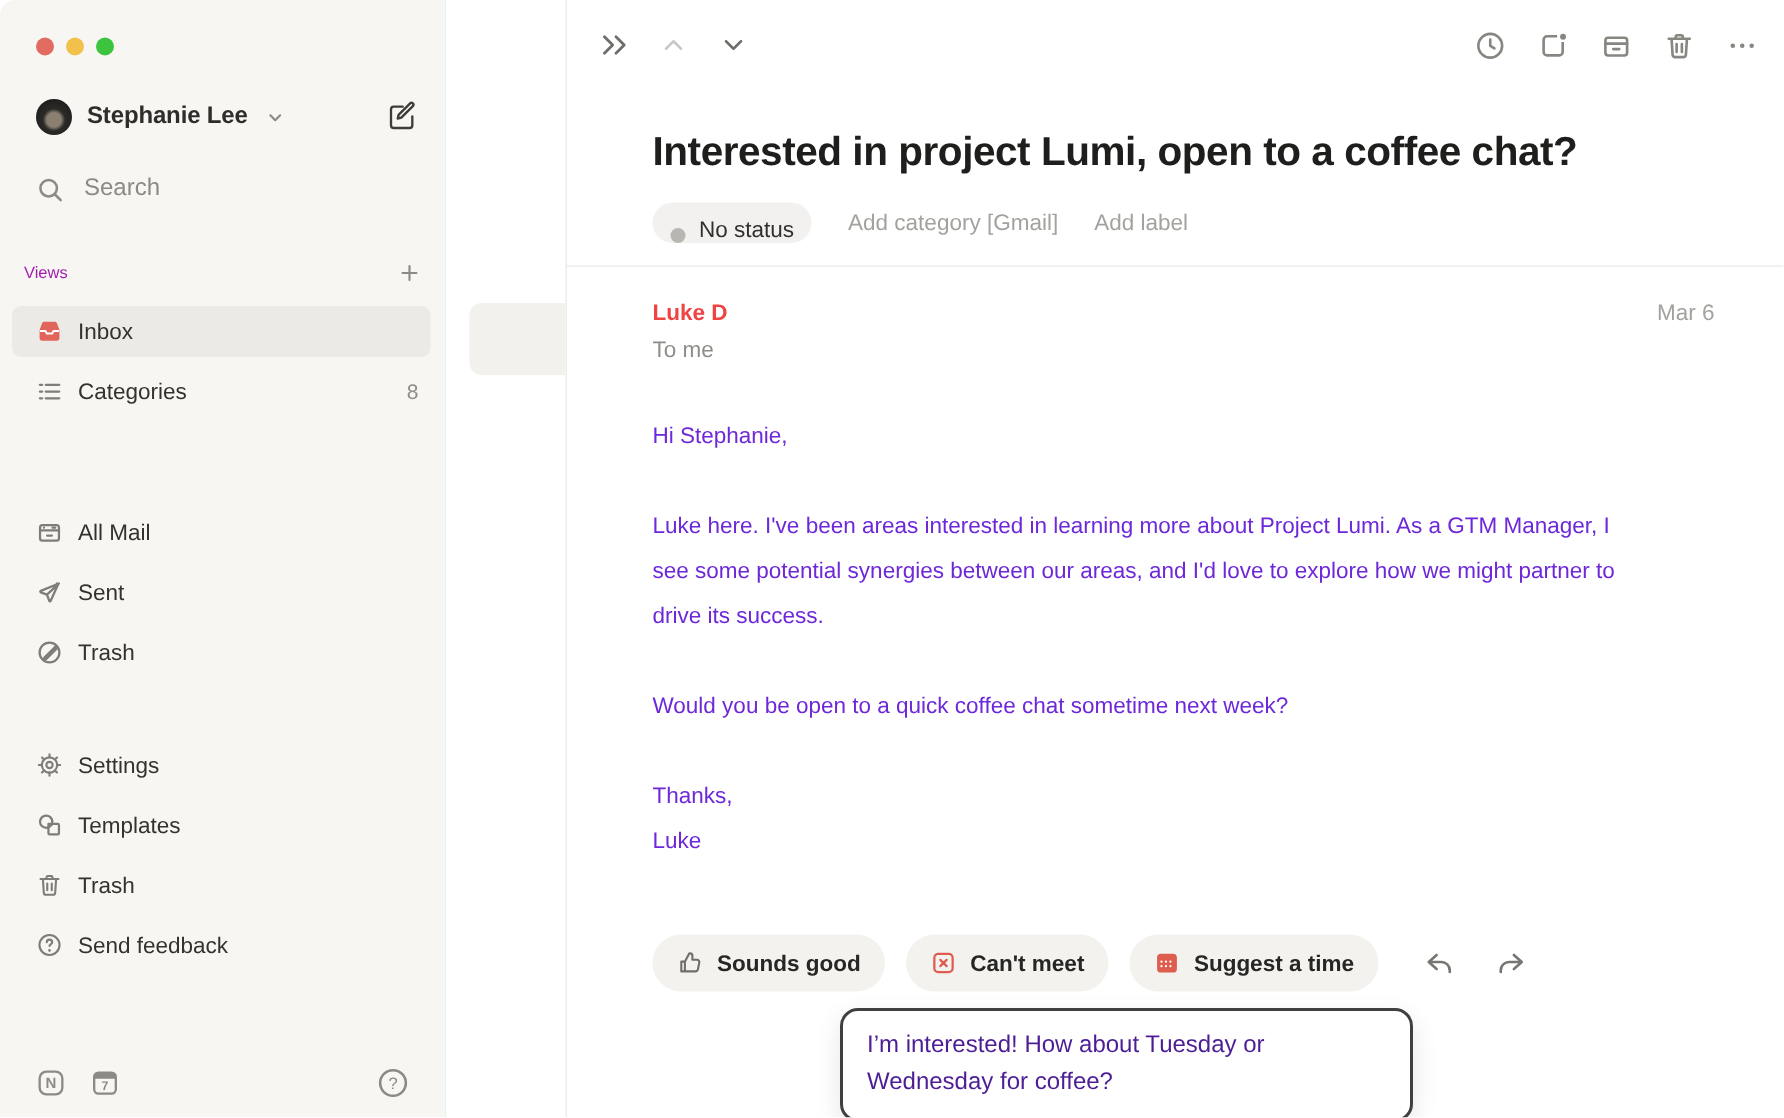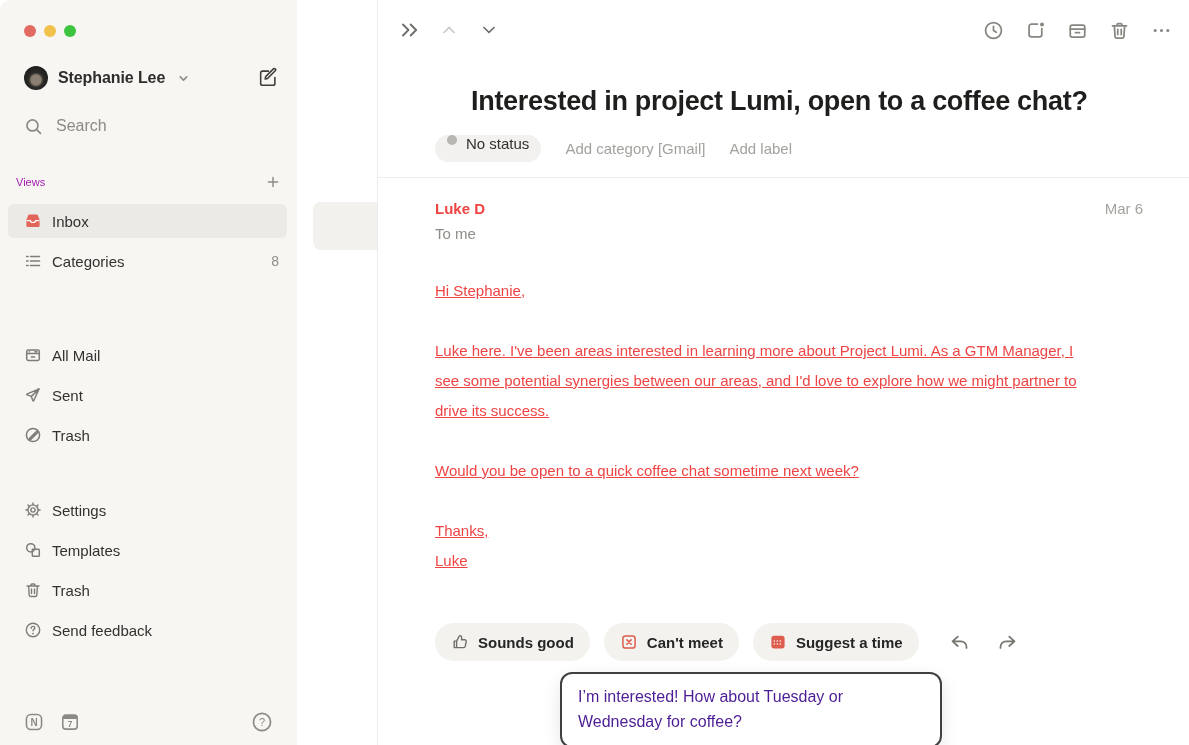--- a/index.html
+++ b/index.html
@@ -35,33 +35,33 @@
   .strip-item{position:absolute;left:16px;right:0;top:202px;height:48px;background:#F2F1EE;border-radius:8px 0 0 8px;}
   
   .main{position:absolute;left:378px;top:0;width:811px;height:745px;background:#fff;}
   .toolbar{position:absolute;left:17px;right:17px;top:16px;height:28px;display:flex;align-items:center;color:#6F6E6A;}
   .tbtn{width:28px;height:28px;display:flex;align-items:center;justify-content:center;cursor:pointer;}
   .tbtn+.tbtn{margin-left:12px;}
   .tbtn.dis{color:#C9C8C4;}
   .tb-right{margin-left:auto;display:flex;gap:20px;color:#878681;}
   .tb-right .tbtn{margin-left:0;width:22px;}
   .subject{position:absolute;left:57px;right:46px;top:84px;font-size:27px;line-height:34px;
-           font-weight:700;color:#1E1E1C;letter-spacing:-.3px;margin-left:36px;}
+           font-weight:700;color:#1E1E1C;letter-spacing:-.3px;}
   .tags{position:absolute;left:57px;top:134px;height:28px;display:flex;align-items:center;gap:24px;}
-  .status-pill{display:flex;align-items:flex-start;gap:9px;height:27px;padding:0 12px;border-radius:14px;
+  .status-pill{display:flex;align-items:flex-end;gap:9px;height:27px;padding:0 12px;border-radius:14px;
                background:#F2F1EF;font-size:15px;font-weight:500;color:#30302D;cursor:pointer;}
   .status-dot{width:10px;height:10px;border-radius:50%;background:#B7B6B2;}
   .tag-add{font-size:15px;color:#A3A29E;cursor:pointer;}
   .hr{position:absolute;left:0;right:0;top:177px;height:1px;background:#EFEEEB;}
   .msghead{position:absolute;left:57px;right:46px;top:200px;display:flex;align-items:baseline;}
   .sender{font-size:15px;font-weight:700;color:#ef4444;}
   .date{margin-left:auto;font-size:15px;color:#A3A29E;}
   .tome{position:absolute;left:57px;top:225px;font-size:15px;color:#8E8D89;}
   .body{position:absolute;left:57px;top:276px;width:660px;}
-  .body p{margin:0 0 30px;font-size:15px;line-height:30px;color:#ef4444;white-space:pre-line;text-decoration:underline;}
+  .body p{margin:0 0 30px;font-size:15px;line-height:30px;color:#6d28d9;white-space:pre-line;}
   .quick{position:absolute;left:57px;top:623px;height:38px;display:flex;align-items:center;gap:14px;}
   .qr{display:flex;align-items:center;gap:9px;height:38px;padding:0 16px;border-radius:19px;
       background:#F3F2EF;font-size:15px;font-weight:600;color:#262624;cursor:pointer;white-space:nowrap;}
   .qr .ic{width:18px;height:18px;}
   .ic-gray{color:#6F6E6A;} .ic-red{color:#DD5D4F;}
   .rf{display:flex;gap:14px;margin-left:16px;color:#76756F;}
   .rf .tbtn{width:22px;}
   .tooltip{position:absolute;left:182px;top:672px;width:382px;box-sizing:border-box;padding:10px 16px 12px;
            background:#fff;border:2px solid #404040;border-radius:12px;
            box-shadow:0 6px 18px rgba(0,0,0,.10);font-size:16px;line-height:25px;color:#4c1d95;}

